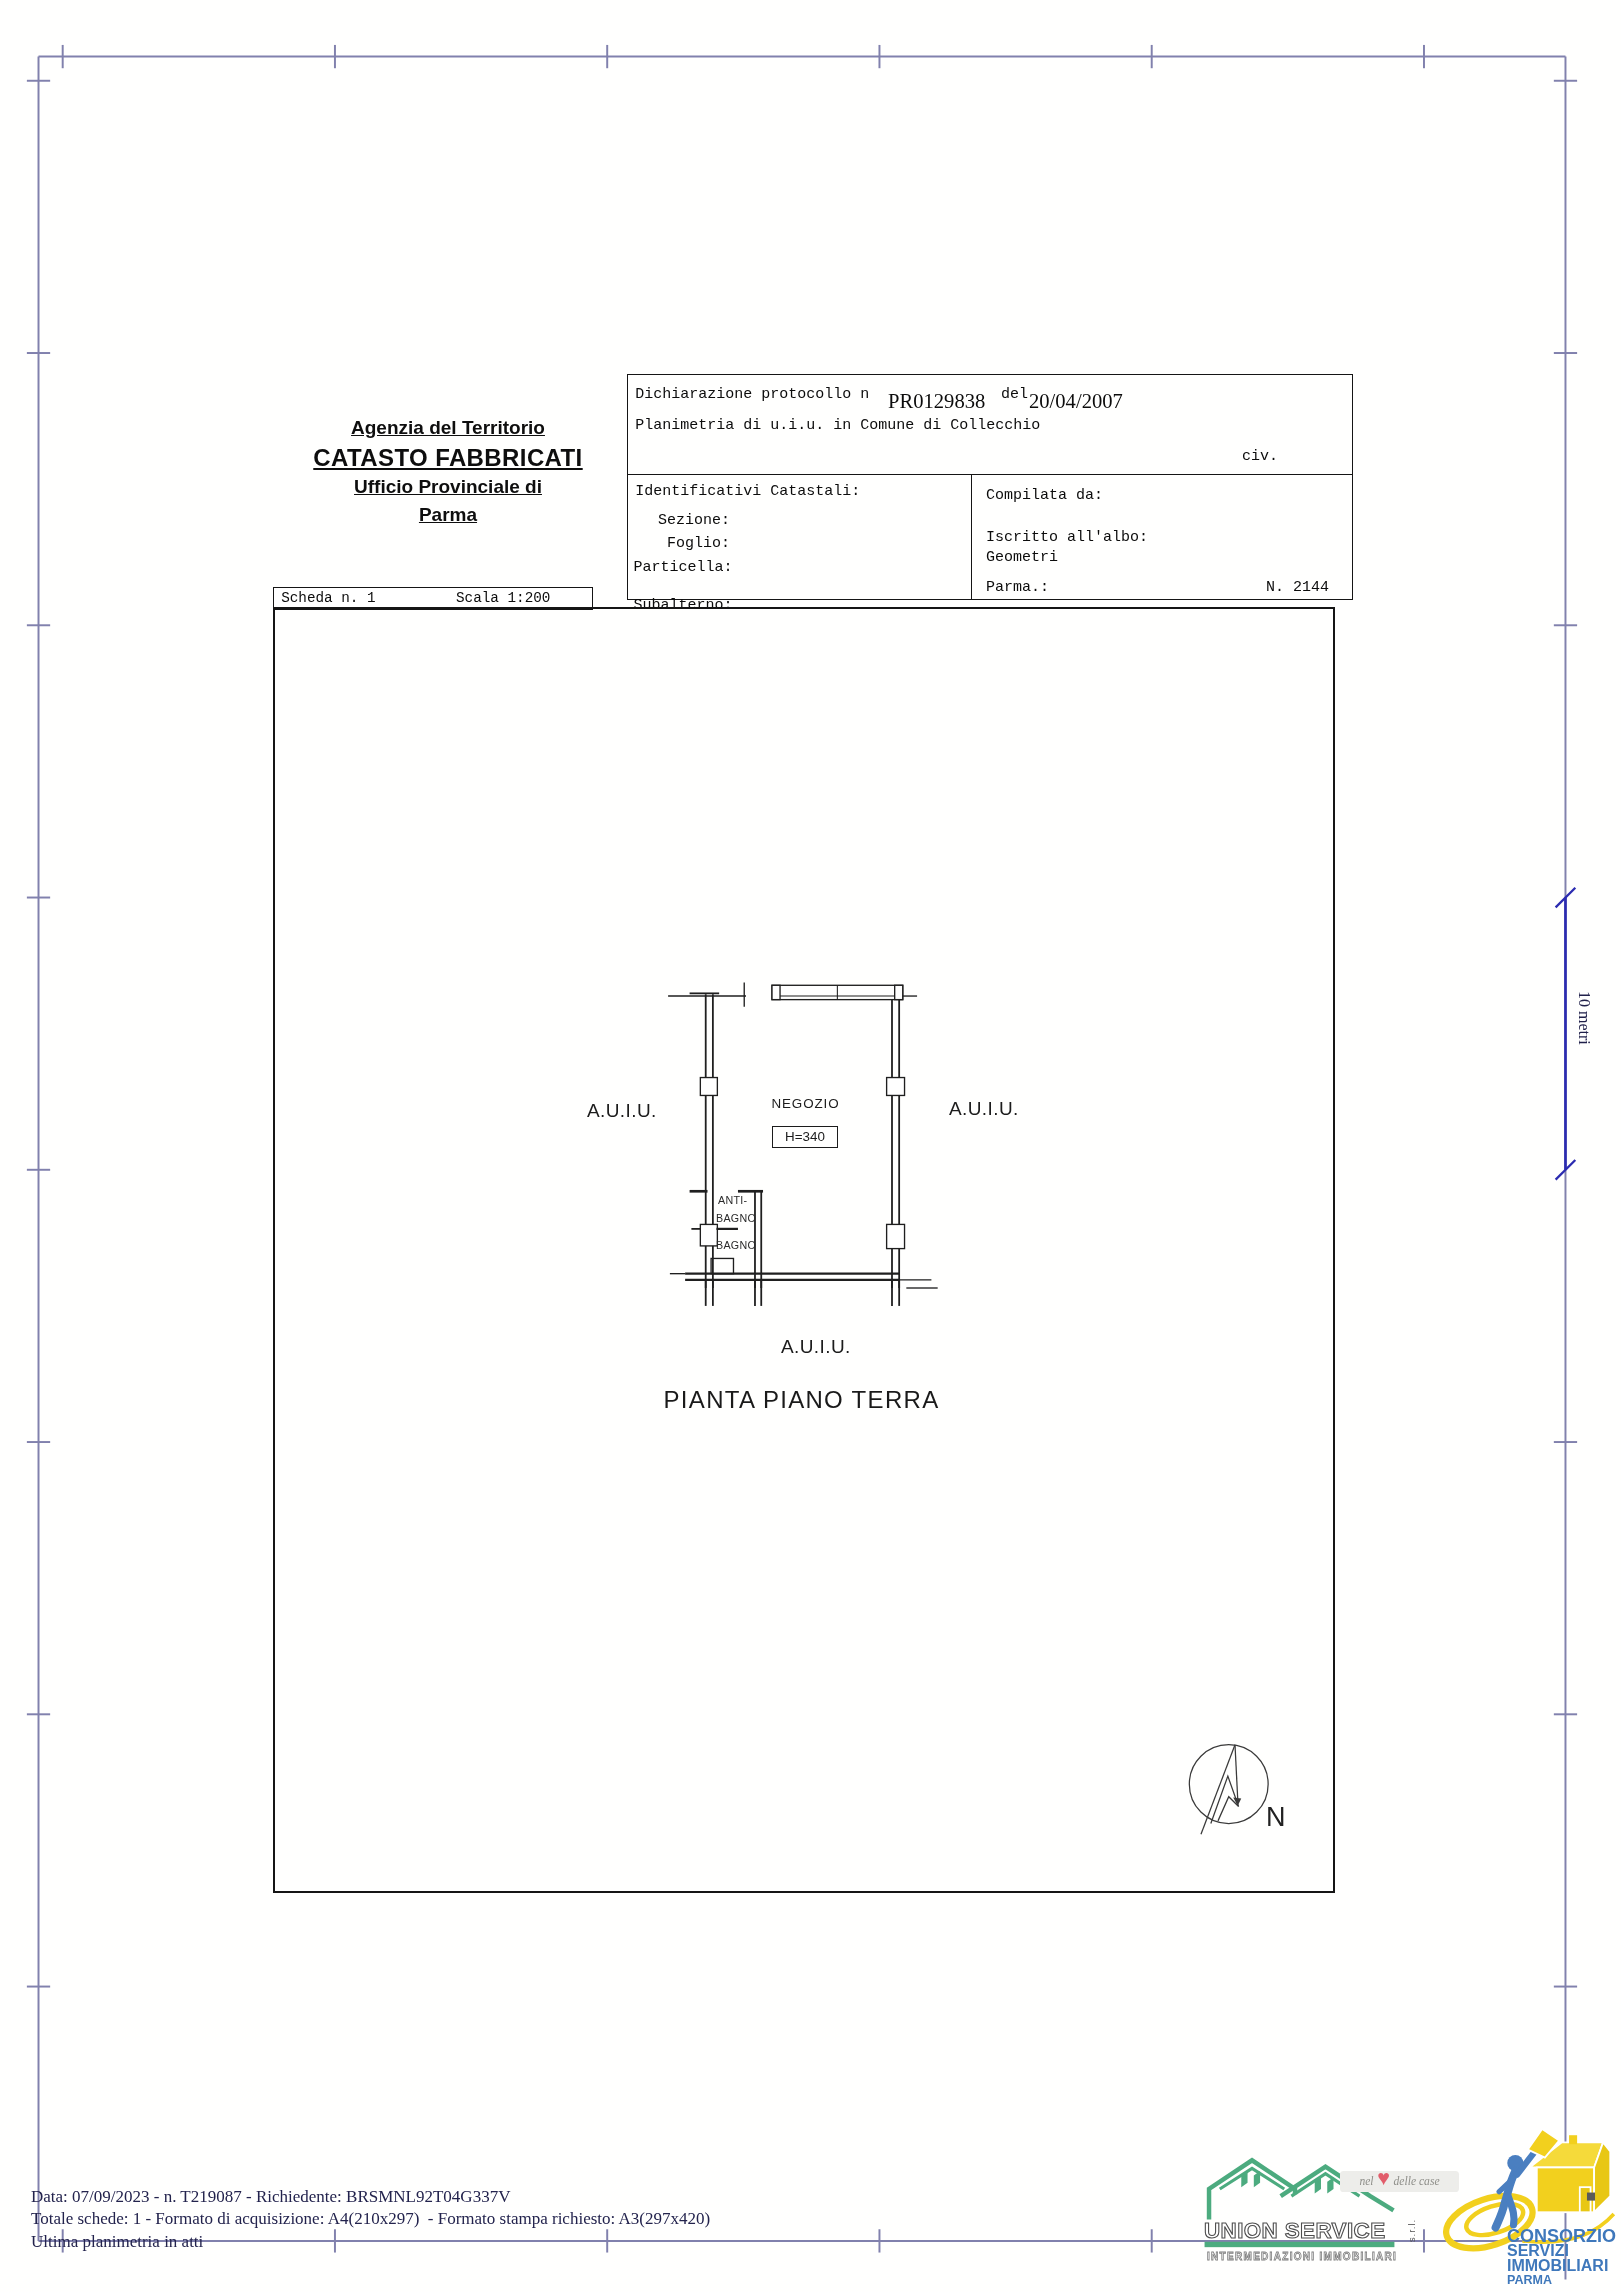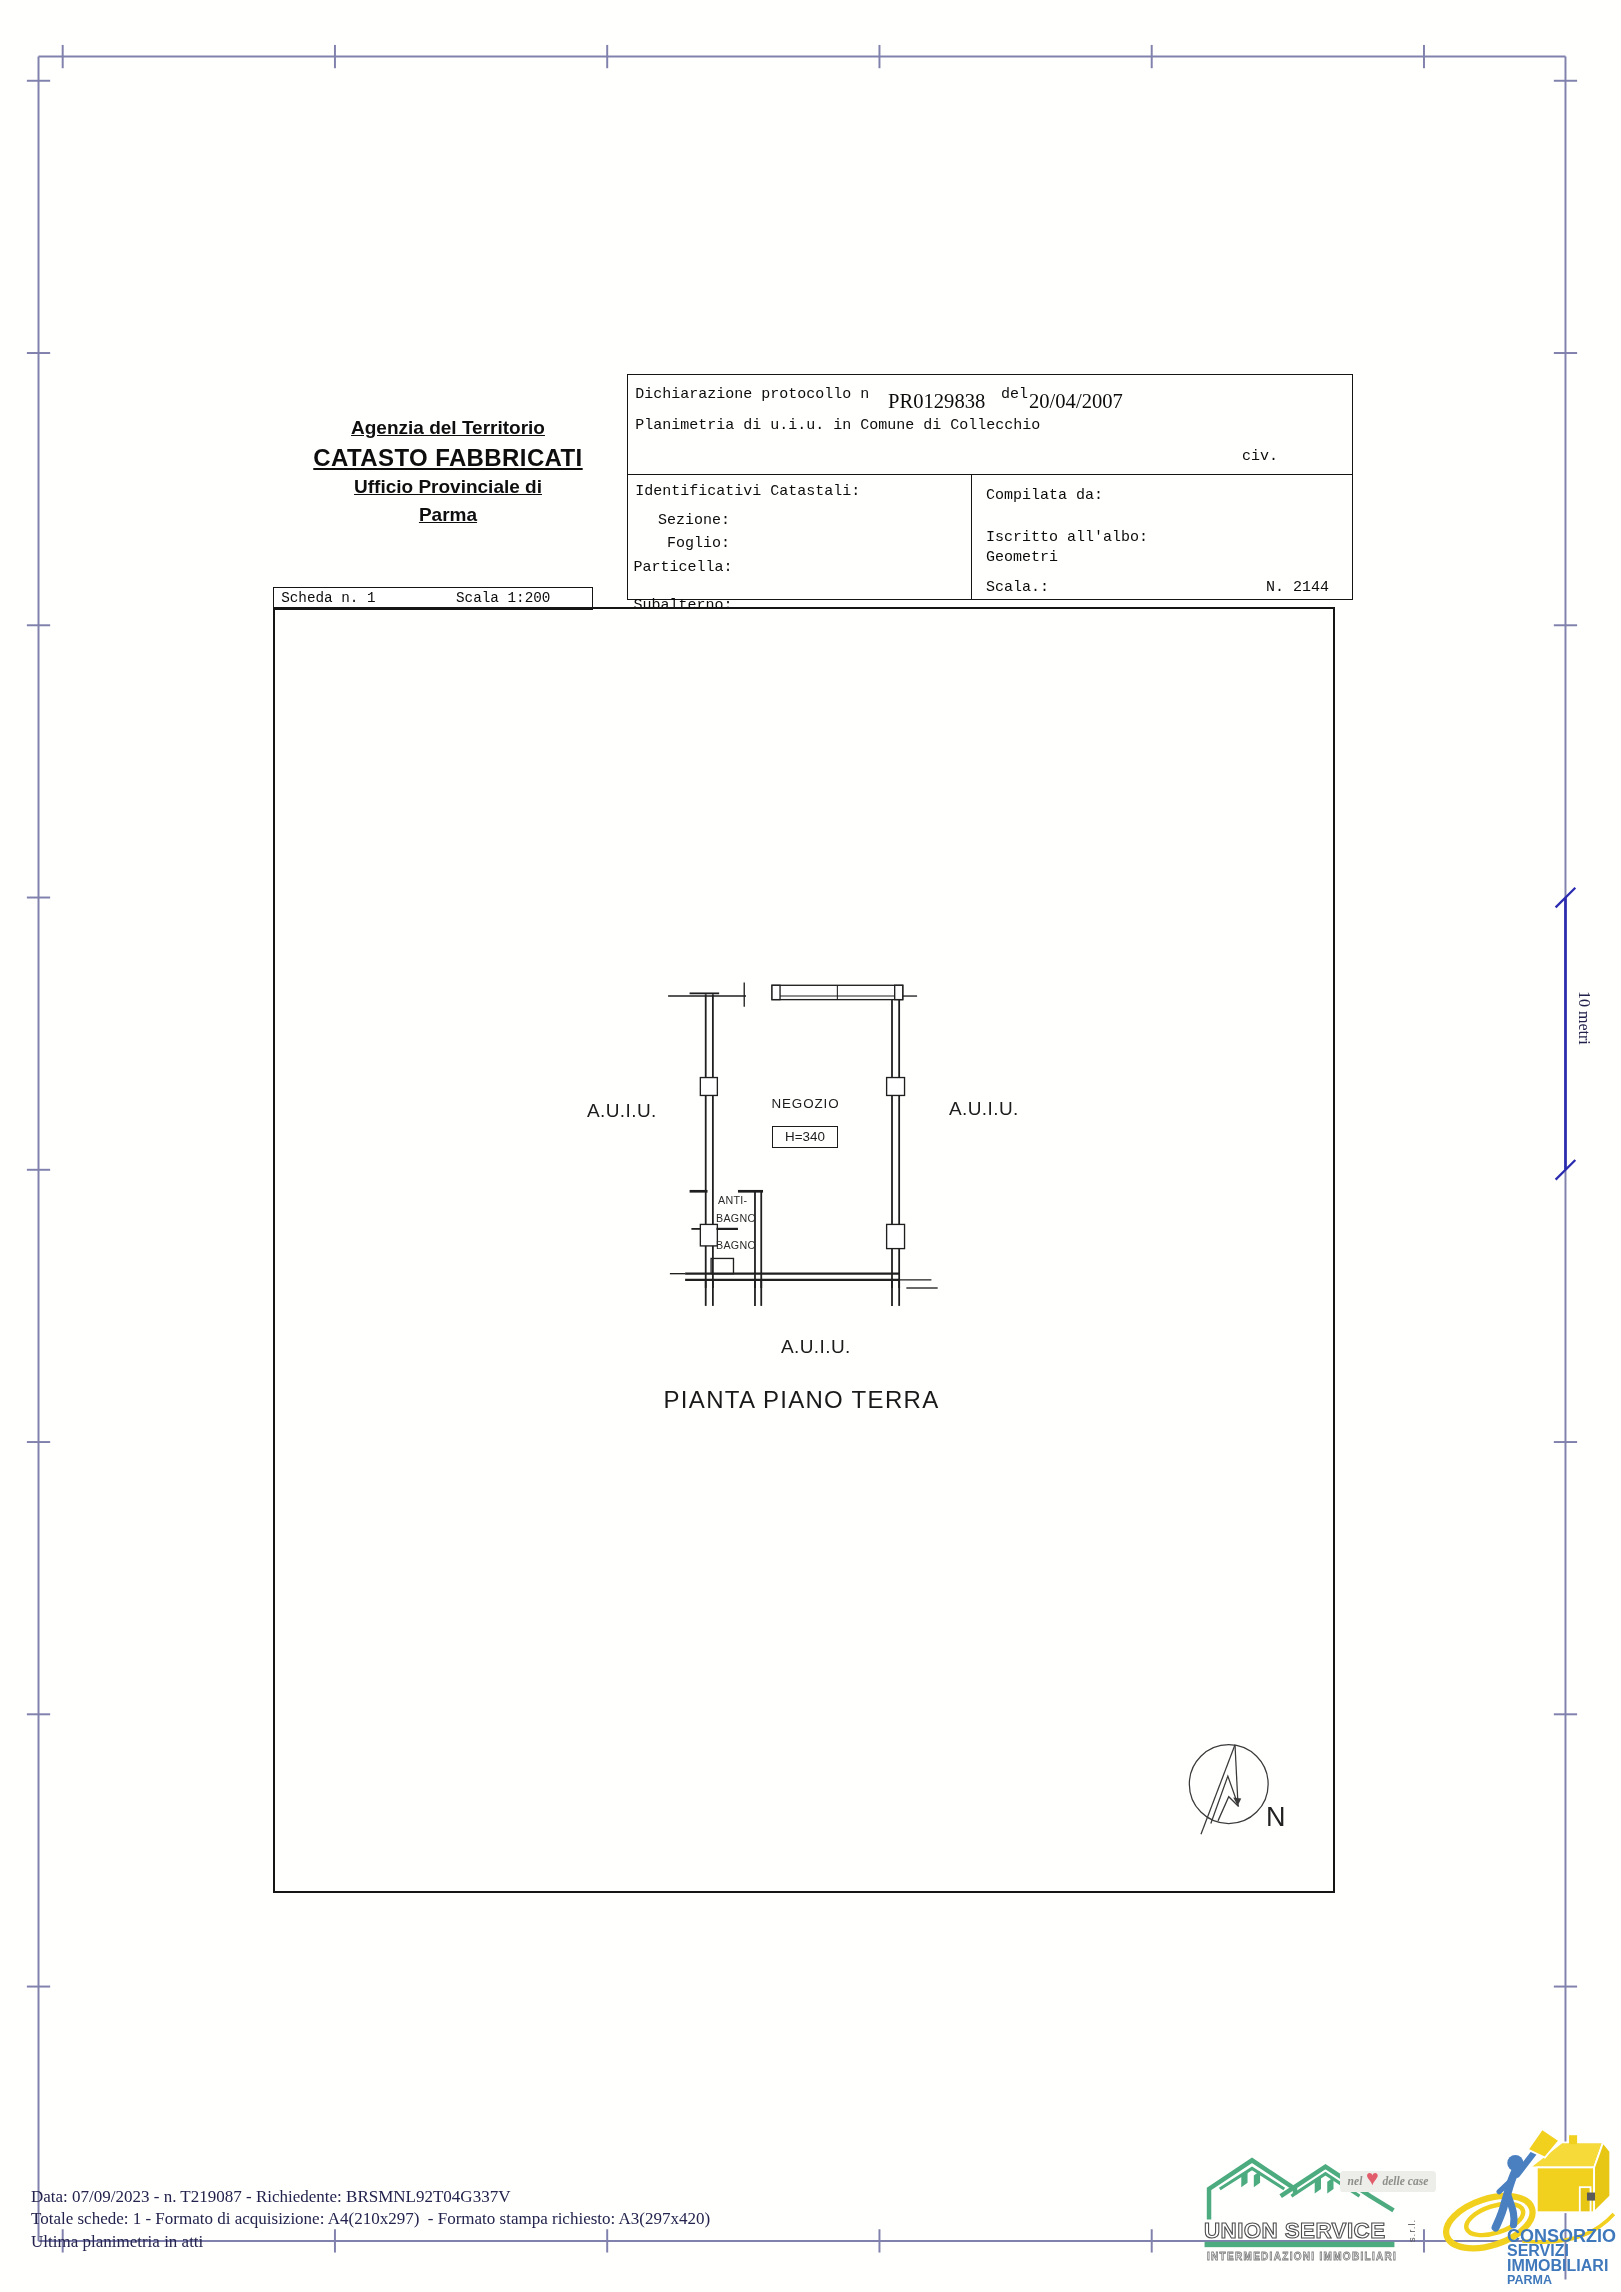--- a/index.html
+++ b/index.html
@@ -38,22 +38,22 @@
              transform:rotate(90deg);transform-origin:top left;white-space:pre;}
 
   .footer-line{font-family:"Liberation Serif","DejaVu Serif",serif;font-size:17px;color:#23234d;white-space:pre;}
 
   
   .outline-big{font-size:22.4px;font-weight:700;letter-spacing:0.4px;color:#4f4f4f;
                -webkit-text-fill-color:#ffffff;-webkit-text-stroke:1.1px #4e4e4e;white-space:pre;}
   .outline-small{font-size:10px;font-weight:700;letter-spacing:1.3px;color:#7a7a7a;
                -webkit-text-fill-color:#ffffff;-webkit-text-stroke:0.8px #808080;white-space:pre;}
   .srl{font-size:9.9px;color:#555;transform:rotate(-90deg);transform-origin:center;letter-spacing:0.9px;}
-  .tag-pill{left:1340px;top:2171px;width:96px;height:20.6px;background:#ededea;border-radius:3.6px;
-            display:flex;align-items:center;justify-content:center;gap:3.6px;font-weight:bold;}
+  .tag-pill{left:1340px;top:2171px;width:119px;height:20.6px;background:#ededea;border-radius:3.6px;
+            display:flex;align-items:center;justify-content:center;gap:3.6px;}
   .tag-script{font-family:"Liberation Serif",serif;font-style:italic;font-size:11.6px;color:#8f8f8a;}
   .tag-heart{font-size:21.5px;color:#e25d6b;line-height:9px;margin-top:-5.4px;}
   .cons-line{font-weight:700;color:#3f78bb;white-space:pre;}
 </style>
 </head>
 <body>
 
 <div id="page">
 
   <svg class="layer" width="1621" height="2293" viewBox="0 0 1810 2560">
@@ -207,21 +207,21 @@
 
     <span class="abs mono" style="left:7.2px;top:108px;">Identificativi Catastali:</span>
     <span class="abs mono" style="left:30px;top:137px;">Sezione:</span>
     <span class="abs mono" style="left:39px;top:160px;">Foglio:</span>
     <span class="abs mono" style="left:5.4px;top:184px;">Particella:</span>
     <span class="abs mono" style="left:5.4px;top:222px;">Subalterno:</span>
 
     <span class="abs mono" style="left:358px;top:112px;">Compilata da:</span>
     <span class="abs mono" style="left:358px;top:154px;">Iscritto all'albo:</span>
     <span class="abs mono" style="left:358px;top:174px;">Geometri</span>
-    <span class="abs mono" style="left:358px;top:204px;">Scala.:</span>
+    <span class="abs mono" style="left:358px;top:204px;">Parma.:</span>
     <span class="abs mono" style="left:638px;top:204px;">N. 2144</span>
   </div>
 
   <div class="abs scheda-box">
     <span class="abs mono" style="left:7.2px;top:1.8px;font-size:14.3px;">Scheda n. 1</span>
     <span class="abs mono" style="left:182px;top:1.8px;font-size:14.3px;">Scala 1:200</span>
   </div>
 
   <div class="abs plan-box"></div>
 

